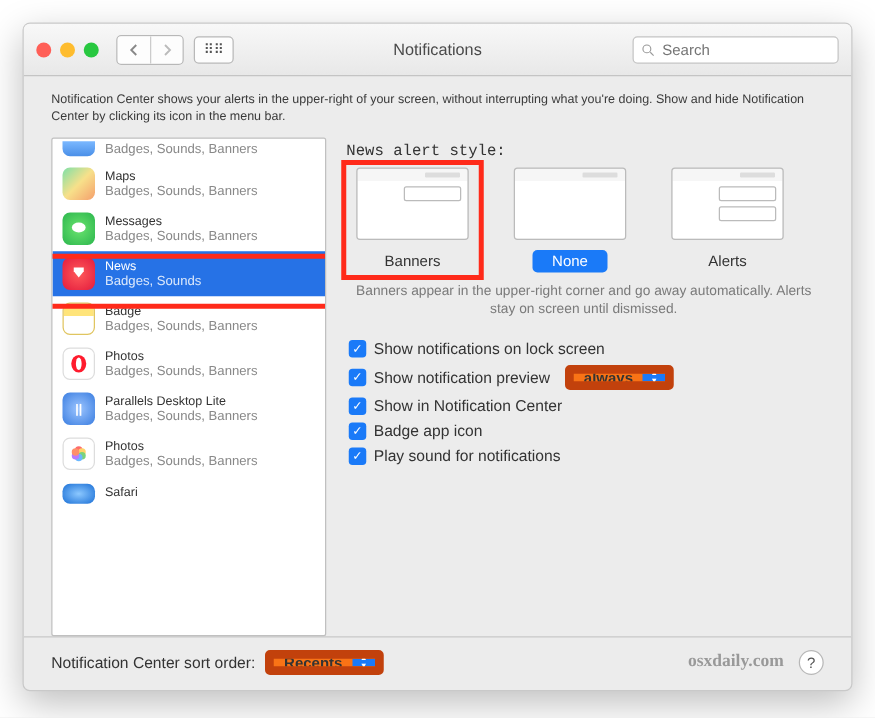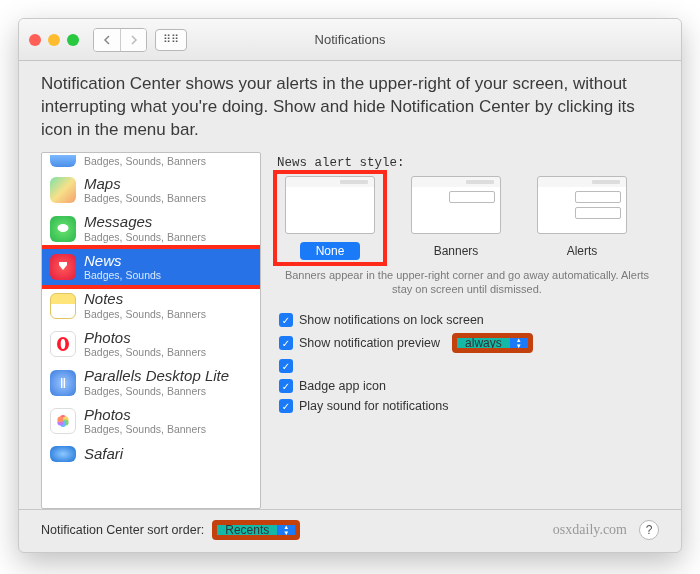--- a/index.html
+++ b/index.html
@@ -55,21 +55,21 @@
   .search {
     margin-left:auto;
     display:flex; align-items:center;
     height:22px; width:165px;
     background:#fff; border:1px solid #c4c4c4; border-radius:4px;
     padding:0 6px; gap:4px; color:#888;
   }
   .search input { border:none; outline:none; font-size:12px; width:100%; color:#333; background:transparent;}
   .description {
     padding: 12px 22px 10px 22px;
-    font-size: 17px;
+    font-size: 10px;
     color: #3a3a3a;
     line-height: 1.35;
   }
   .content {
     flex:1; display:flex; padding:0 22px 0px 22px; gap:14px; min-height:0;
   }
   .sidebar {
     width: 220px;
     border:1px solid #c0c0c0;
     border-radius:2px;
@@ -81,21 +81,21 @@
   .app-item {
     display:flex; align-items:center; gap:8px;
     padding:5px 8px;
     min-height:36px;
   }
   .app-icon {
     width:26px; height:26px; border-radius:6px;
     display:flex;align-items:center;justify-content:center;
     font-size:14px; color:#fff; flex-shrink:0;
   }
-  .app-name { font-size:15px; color:#333; line-height:1.1;font-style:italic;}
+  .app-name { font-size:10px; color:#333; line-height:1.1;}
   .app-sub { font-size:10.5px; color:#888;}
   .app-item.selected { background:#2672e6; }
   .app-item.selected .app-name { color:#fff; }
   .app-item.selected .app-sub { color:#dbe8fb; }
   .highlight-border {
     position:absolute; border:4px solid #ff2a1a; pointer-events:none;
   }
 
   .rightpane {
     flex:1; display:flex; flex-direction:column;
@@ -130,40 +130,40 @@
     font-size:11px; color:#7a7a7a; text-align:center; margin:8px 4px 14px 4px; line-height:1.3;
   }
   .check-row { display:flex; align-items:center; gap:6px; margin:3px 0 3px 4px; font-size:12.5px;}
   .chk {
     width:14px; height:14px; border-radius:3px; background:#1a7af8;
     display:inline-flex; align-items:center; justify-content:center; color:#fff; font-size:10px;
     flex-shrink:0;
   }
   .select {
     display:inline-flex; align-items:center;
-    background:#14b8a6; border:5px solid #c2410c; border-radius:4px;
-    height:20px; padding:0 0 0 8px; margin-left:6px; overflow:hidden;
+    background:#f97316; border:7px solid #c2410c; border-radius:4px;
+    height:20px; padding:0 0 0 8px; margin-left:6px; overflow:hidden;font-weight:bold;
   }
   .select .seltext { font-size:12px; padding-right:8px;}
   .select .arrows {
     width:18px; height:100%; background:#1a7af8; color:#fff;
     display:flex; flex-direction:column; align-items:center; justify-content:center;
     font-size:6px; line-height:6px;
   }
 
   .footer {
     border-top:1px solid #c7c7c7;
     padding:10px 22px 12px 22px;
     display:flex; align-items:center;
   }
   .helpbtn {
     width:20px;height:20px;border:1px solid #b8b8b8;border-radius:50%;
     display:flex;align-items:center;justify-content:center;font-size:12px;color:#555;background:#fff;
   }
-  .watermark { font-size:14px; color:#999; font-family: Georgia, serif; margin-left:auto; margin-right:12px;}
+  .watermark { font-size:14px; color:#999; font-family: Georgia, serif; margin-left:auto; margin-right:12px;font-weight:bold;}
   svg { display:block; }
 </style>
 </head>
 <body>
 
 <div class="window">
 
   <div class="titlebar">
     <div class="traffic">
       <div class="dot red"></div>
@@ -179,20 +179,27 @@
       <div class="navbtn">
         <svg width="9" height="10" viewBox="0 0 9 10">
             <path d="M3 1 L7 5 L3 9" stroke="#bbb" stroke-width="1.5" fill="none"></path>
           </svg>
       </div>
     </div>
     <div class="gridbtn">
       <span class="grid-icon">⠿⠿</span>
     </div>
     <div class="title">Notifications</div>
+    <div class="search">
+      <svg width="12" height="12" viewBox="0 0 12 12">
+          <circle cx="5" cy="5" r="3.5" stroke="#999" fill="none"></circle>
+          <line x1="8" y1="8" x2="11" y2="11" stroke="#999"></line>
+        </svg>
+      <input type="text" placeholder="Search" style="">
+    </div>
   </div>
 
   <div class="description">Notification Center shows your alerts in the upper-right of your screen, without interrupting what you're doing. Show and hide Notification Center by clicking its icon in the menu bar.</div>
 
   <div class="content">
     <div class="sidebar" style="position:relative">
 
       <div class="app-item" style="min-height:18px;padding-top:0;padding-bottom:2px;">
         <div class="app-icon" style="background:linear-gradient(#7bb8ff,#4a8fe8);height:12px;width:26px;border-radius:0 0 6px 6px"></div>
         <div style="display:flex;flex-direction:column">
@@ -224,21 +231,21 @@
             </svg>
         </div>
         <div style="display:flex;flex-direction:column">
           <span class="app-name">News</span>
           <span class="app-sub">Badges, Sounds</span>
         </div>
       </div>
       <div class="app-item">
         <div class="app-icon" style="background:linear-gradient(#ffe47a 0 40%,#fff 40% 100%);border:1px solid #e0c560"></div>
         <div style="display:flex;flex-direction:column">
-          <span class="app-name">Notes</span>
+          <span class="app-name">Badge</span>
           <span class="app-sub">Badges, Sounds, Banners</span>
         </div>
       </div>
       <div class="app-item">
         <div class="app-icon" style="background:#fff;border:1px solid #ddd">
           <svg width="16" height="16" viewBox="0 0 16 16">
               <ellipse cx="8" cy="8" rx="6" ry="7" fill="#ff1b2d"></ellipse>
               <ellipse cx="8" cy="8" rx="2.3" ry="5" fill="#fff"></ellipse>
             </svg>
         </div>
@@ -281,28 +288,28 @@
         </div>
       </div>
 
       <div class="highlight-border" style="left:-6px; top:92px; width:228px; height:44px;"></div>
     </div>
 
     <div class="rightpane">
       <div class="style-label">News alert style:</div>
       <div class="style-row" style="position:relative">
         <div class="style-card">
-          <div class="preview"></div>
-          <div class="style-label-btn selected">None</div>
-        </div>
-        <div class="style-card">
           <div class="preview">
               <div class="banner"></div>
             </div>
           <div class="style-label-btn">Banners</div>
+        </div>
+        <div class="style-card">
+          <div class="preview"></div>
+          <div class="style-label-btn selected">None</div>
         </div>
         <div class="style-card">
           <div class="preview">
               <div class="alert1"></div>
               <div class="alert2"></div>
             </div>
           <div class="style-label-btn">Alerts</div>
         </div>
 
         <div class="highlight-border" style="left:-4px; top:-6px; width:114px; height:96px;"></div>
@@ -316,20 +323,21 @@
       <div class="check-row">
         <span class="chk">✓</span>
         <span>Show notification preview</span>
         <span class="select">
           <span class="seltext">always</span>
           <span class="arrows">▲<br>▼</span>
         </span>
       </div>
       <div class="check-row">
         <span class="chk">✓</span>
+        <span>Show in Notification Center</span>
       </div>
       <div class="check-row">
         <span class="chk">✓</span>
         <span>Badge app icon</span>
       </div>
       <div class="check-row">
         <span class="chk">✓</span>
         <span>Play sound for notifications</span>
       </div>
     </div>

